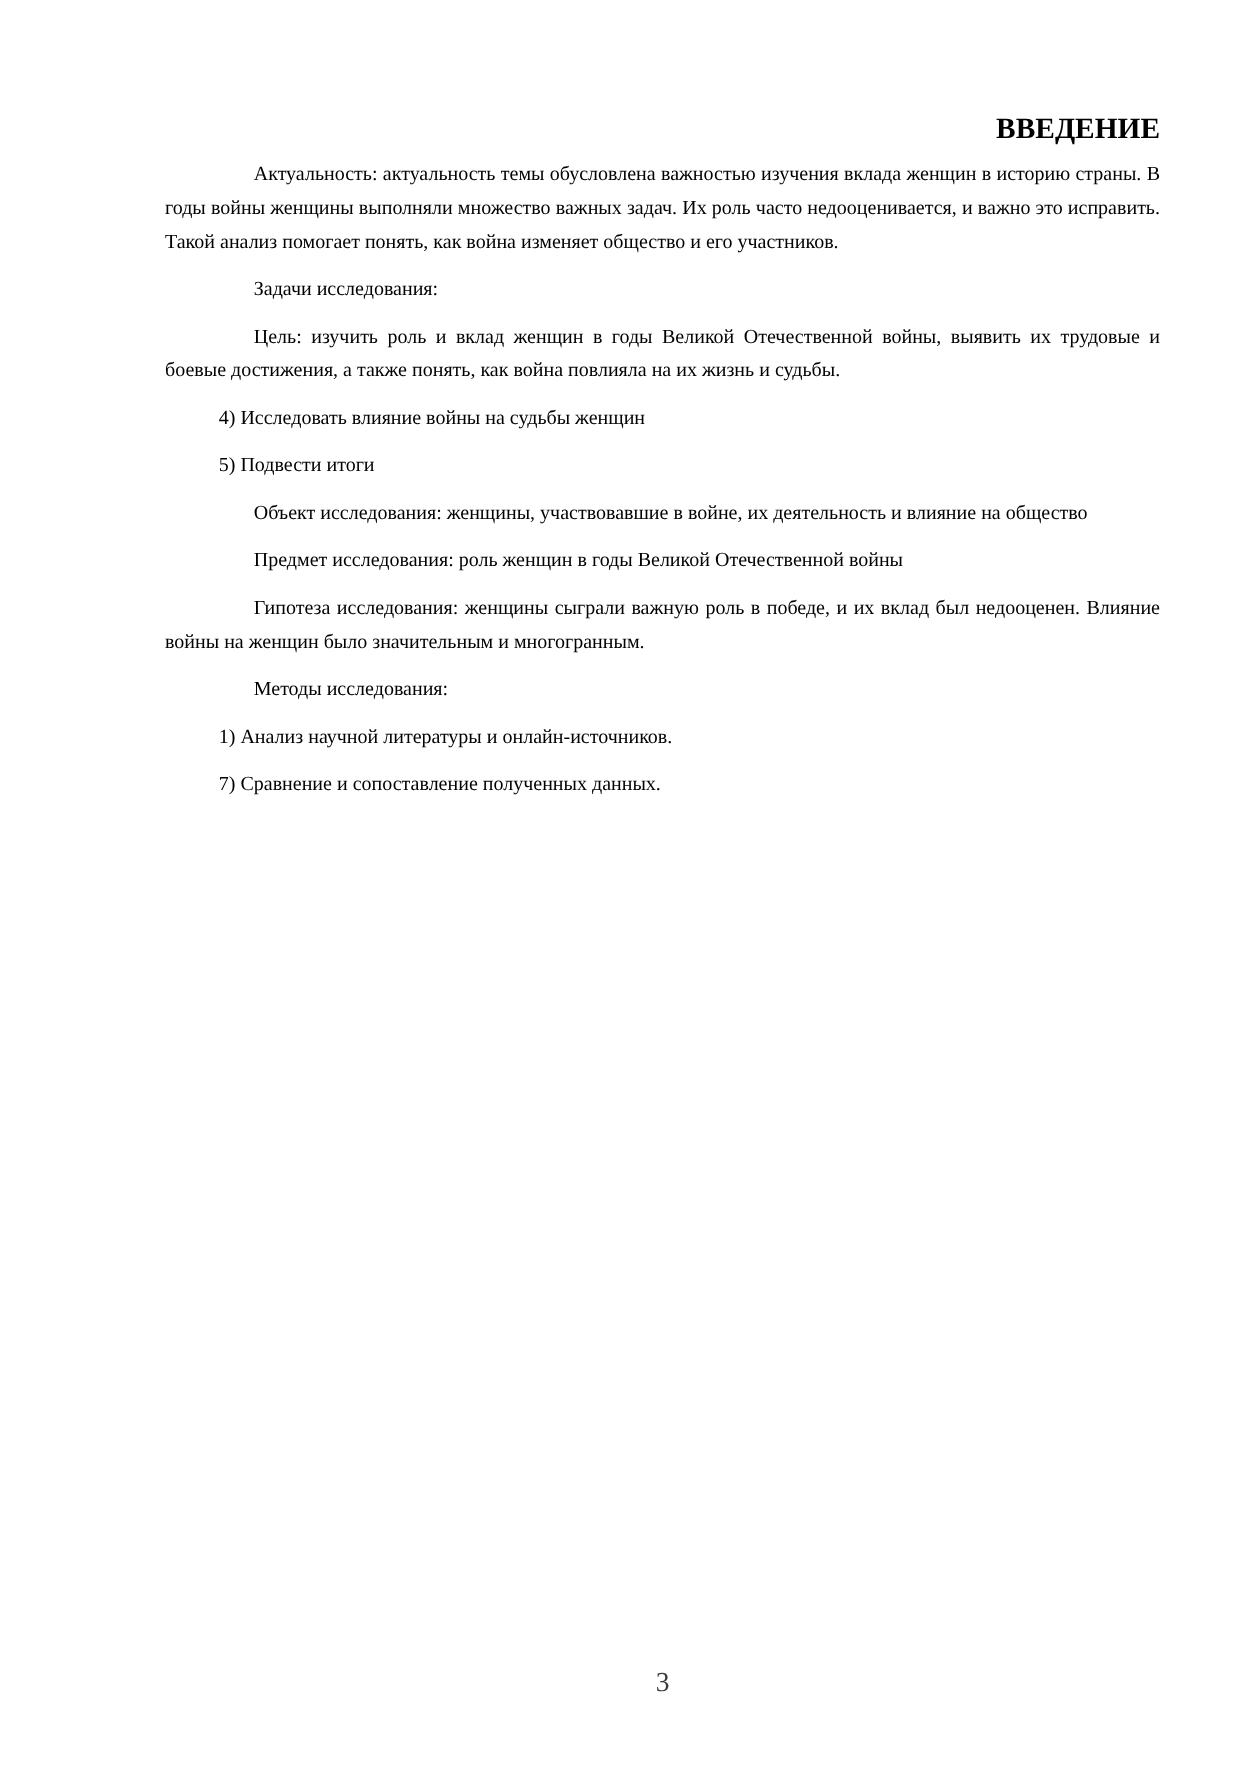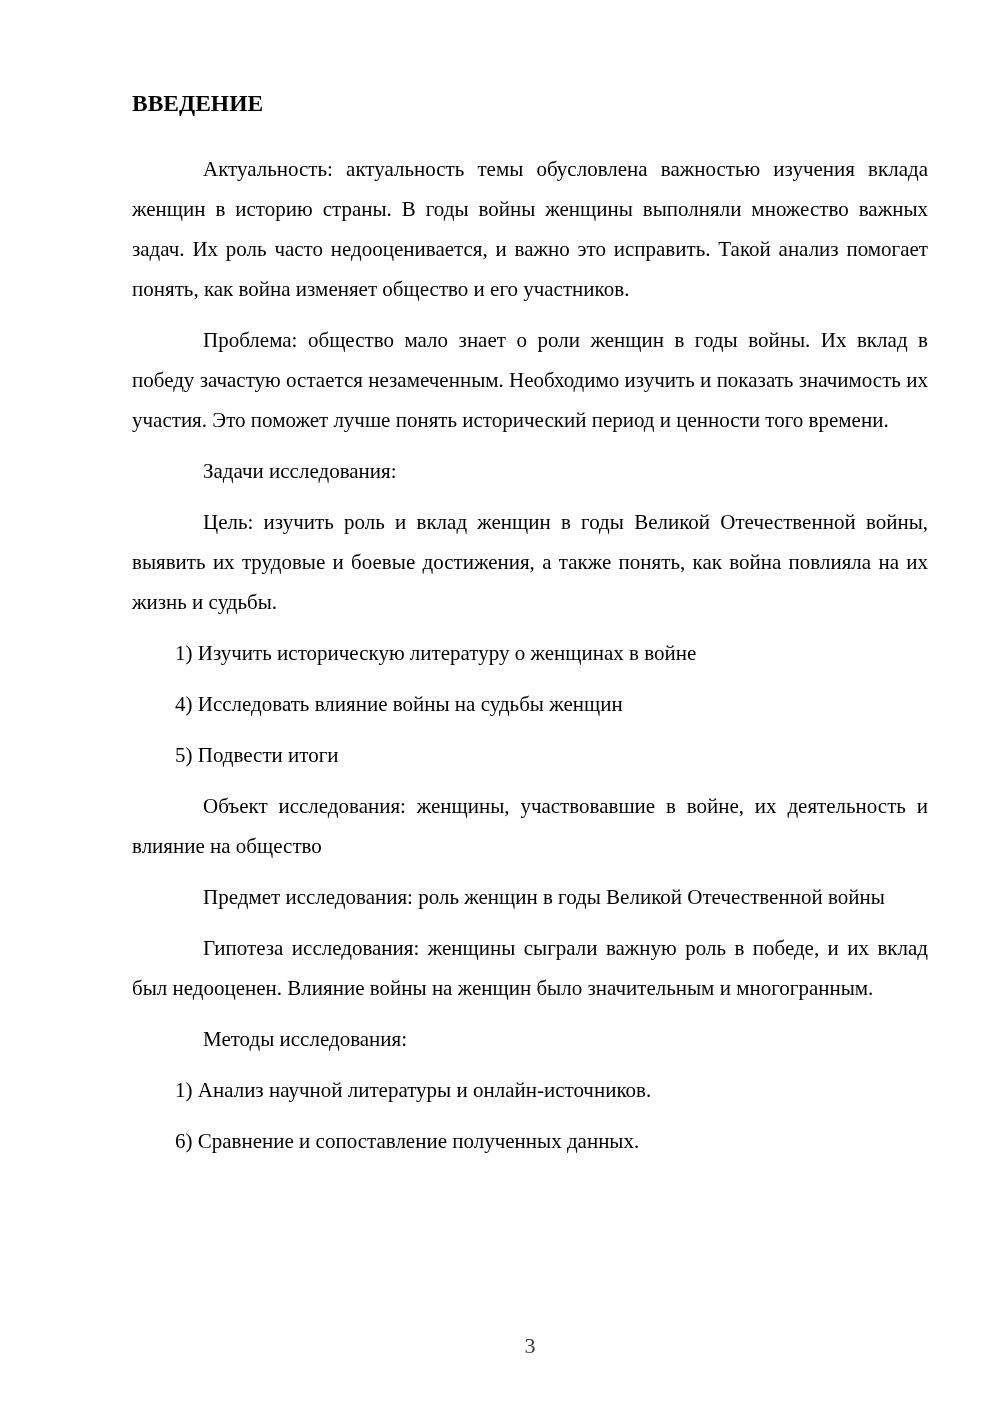--- a/index.html
+++ b/index.html
@@ -16,27 +16,27 @@
   .content {
     position: absolute;
     left: 132px;
     top: 86px;
     width: 796px;
   }
   .doc-title {
     font-size: 23.5px;
     line-height: 35px;
     font-weight: bold;
-    text-align: left;
-    margin-bottom: 28px;
+    text-align: right;
+    margin-bottom: 5px;
     font-family: Liberation Serif, serif;
   }
   .par {
-    font-size: 21px;
-    line-height: 40px;
+    font-size: 16px;
+    line-height: 27px;
     text-align: justify;
     margin-bottom: 11px;
   }
   .par.body { text-indent: 71px; }
   .par.list { text-indent: 43px; }
   .page-number {
     position: absolute;
     left: 132px;
     top: 1328px;
     width: 796px;
@@ -47,28 +47,26 @@
   }
 </style>
 </head>
 <body>
 
 <div class="page">
   <div class="content">
     <div class="doc-title">ВВЕДЕНИЕ</div>
 
     <p class="par body">Актуальность: актуальность темы обусловлена важностью изучения вклада женщин в историю страны. В годы войны женщины выполняли множество важных задач. Их роль часто недооценивается, и важно это исправить. Такой анализ помогает понять, как война изменяет общество и его участников.</p>
-    <p class="par body">Проблема: общество мало знает о роли женщин в годы войны. Их вклад в победу зачастую остается незамеченным. Необходимо изучить и показать значимость их участия. Это поможет лучше понять исторический период и ценности того времени.</p>
     <p class="par body">Задачи исследования:</p>
     <p class="par body">Цель: изучить роль и вклад женщин в годы Великой Отечественной войны, выявить их трудовые и боевые достижения, а также понять, как война повлияла на их жизнь и судьбы.</p>
-    <p class="par list">1) Изучить историческую литературу о женщинах в войне</p>
     <p class="par list">4) Исследовать влияние войны на судьбы женщин</p>
     <p class="par list">5) Подвести итоги</p>
     <p class="par body">Объект исследования: женщины, участвовавшие в войне, их деятельность и влияние на общество</p>
     <p class="par body">Предмет исследования: роль женщин в годы Великой Отечественной войны</p>
     <p class="par body">Гипотеза исследования: женщины сыграли важную роль в победе, и их вклад был недооценен. Влияние войны на женщин было значительным и многогранным.</p>
     <p class="par body">Методы исследования:</p>
     <p class="par list">1) Анализ научной литературы и онлайн-источников.</p>
-    <p class="par list">6) Сравнение и сопоставление полученных данных.</p>
+    <p class="par list">7) Сравнение и сопоставление полученных данных.</p>
   </div>
 
   <div class="page-number">3</div>
 </div>
 
 </body></html>

